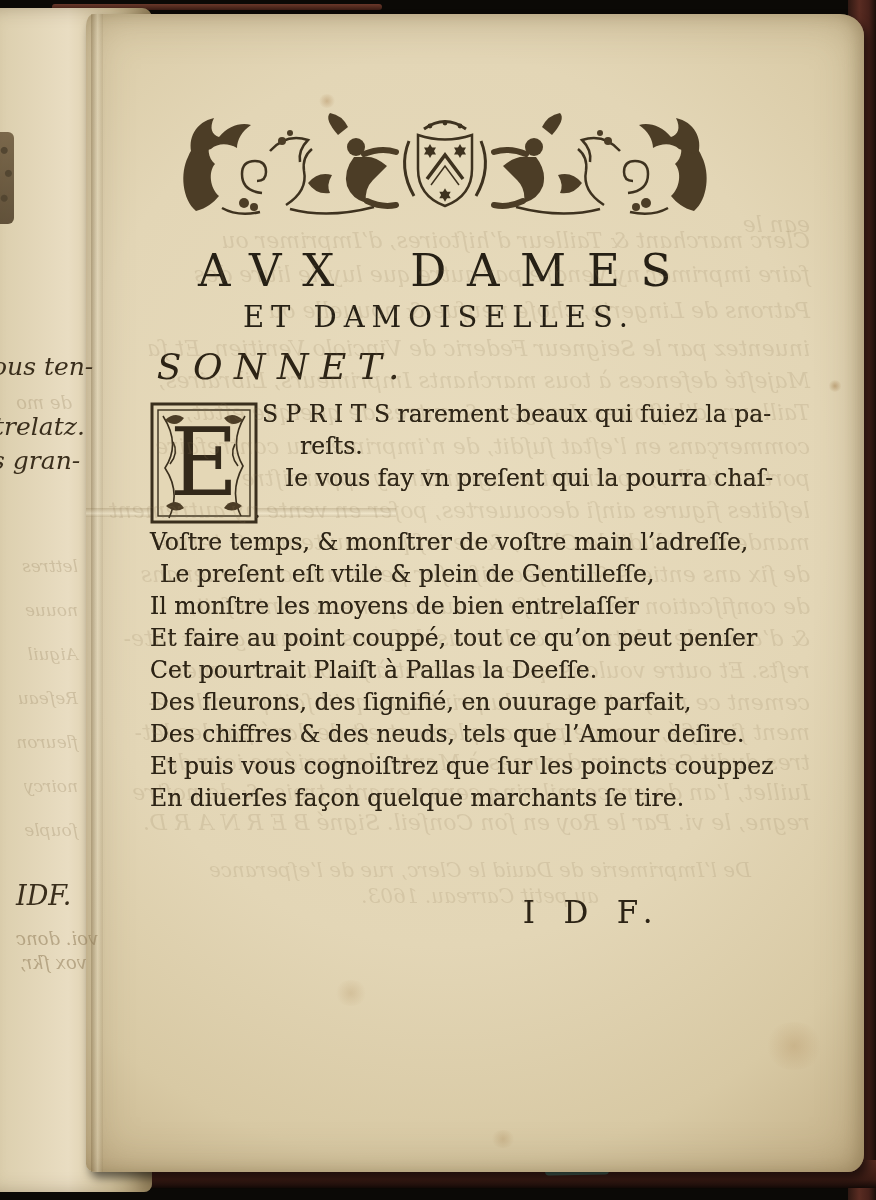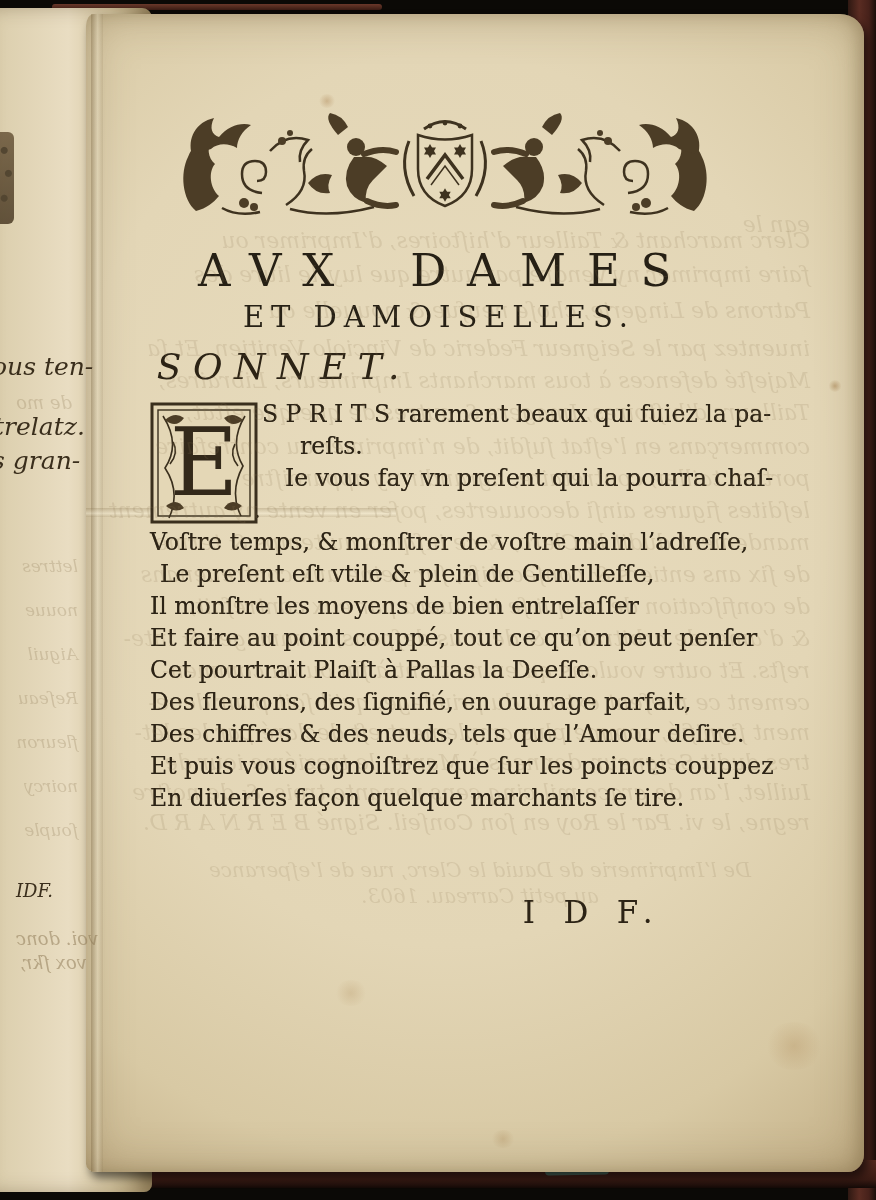--- a/index.html
+++ b/index.html
@@ -219,18 +219,18 @@
       <span class="ghost g2" style="left: 14px; top: 776px; font-size: 17px; width: 64px;">noircy</span>
       <span class="ghost g2" style="left: 14px; top: 820px; font-size: 17px; width: 64px;">ſouple</span>
       <span class="ghost g2" style="left: 8px; top: 392px; font-size: 18px; width: 64px;">de mo</span>
     </div>
 
   <div class="frag-layer">
 
   <span class="frag" style="left: -8px; top: 352px; font-size: 25px;">ous ten-</span>
       <span class="frag" style="left: -6px; top: 412px; font-size: 25px;">trelatz.</span>
       <span class="frag" style="left: -8px; top: 446px; font-size: 25px;">s gran-</span>
-      <span class="frag" style="left: 16px; top: 880px; font-size: 18px;">IDF.</span>
+      <span class="frag" style="left: 16px; top: 880px; font-size: 27px;">IDF.</span>
       <span class="frag faint" style="left: 16px; top: 928px; font-size: 18px;">voi. donc</span>
       <span class="frag faint" style="left: 20px; top: 952px; font-size: 18px;">vox ſkr,</span>
     </div>
 
 </div>
 
 </body></html>

